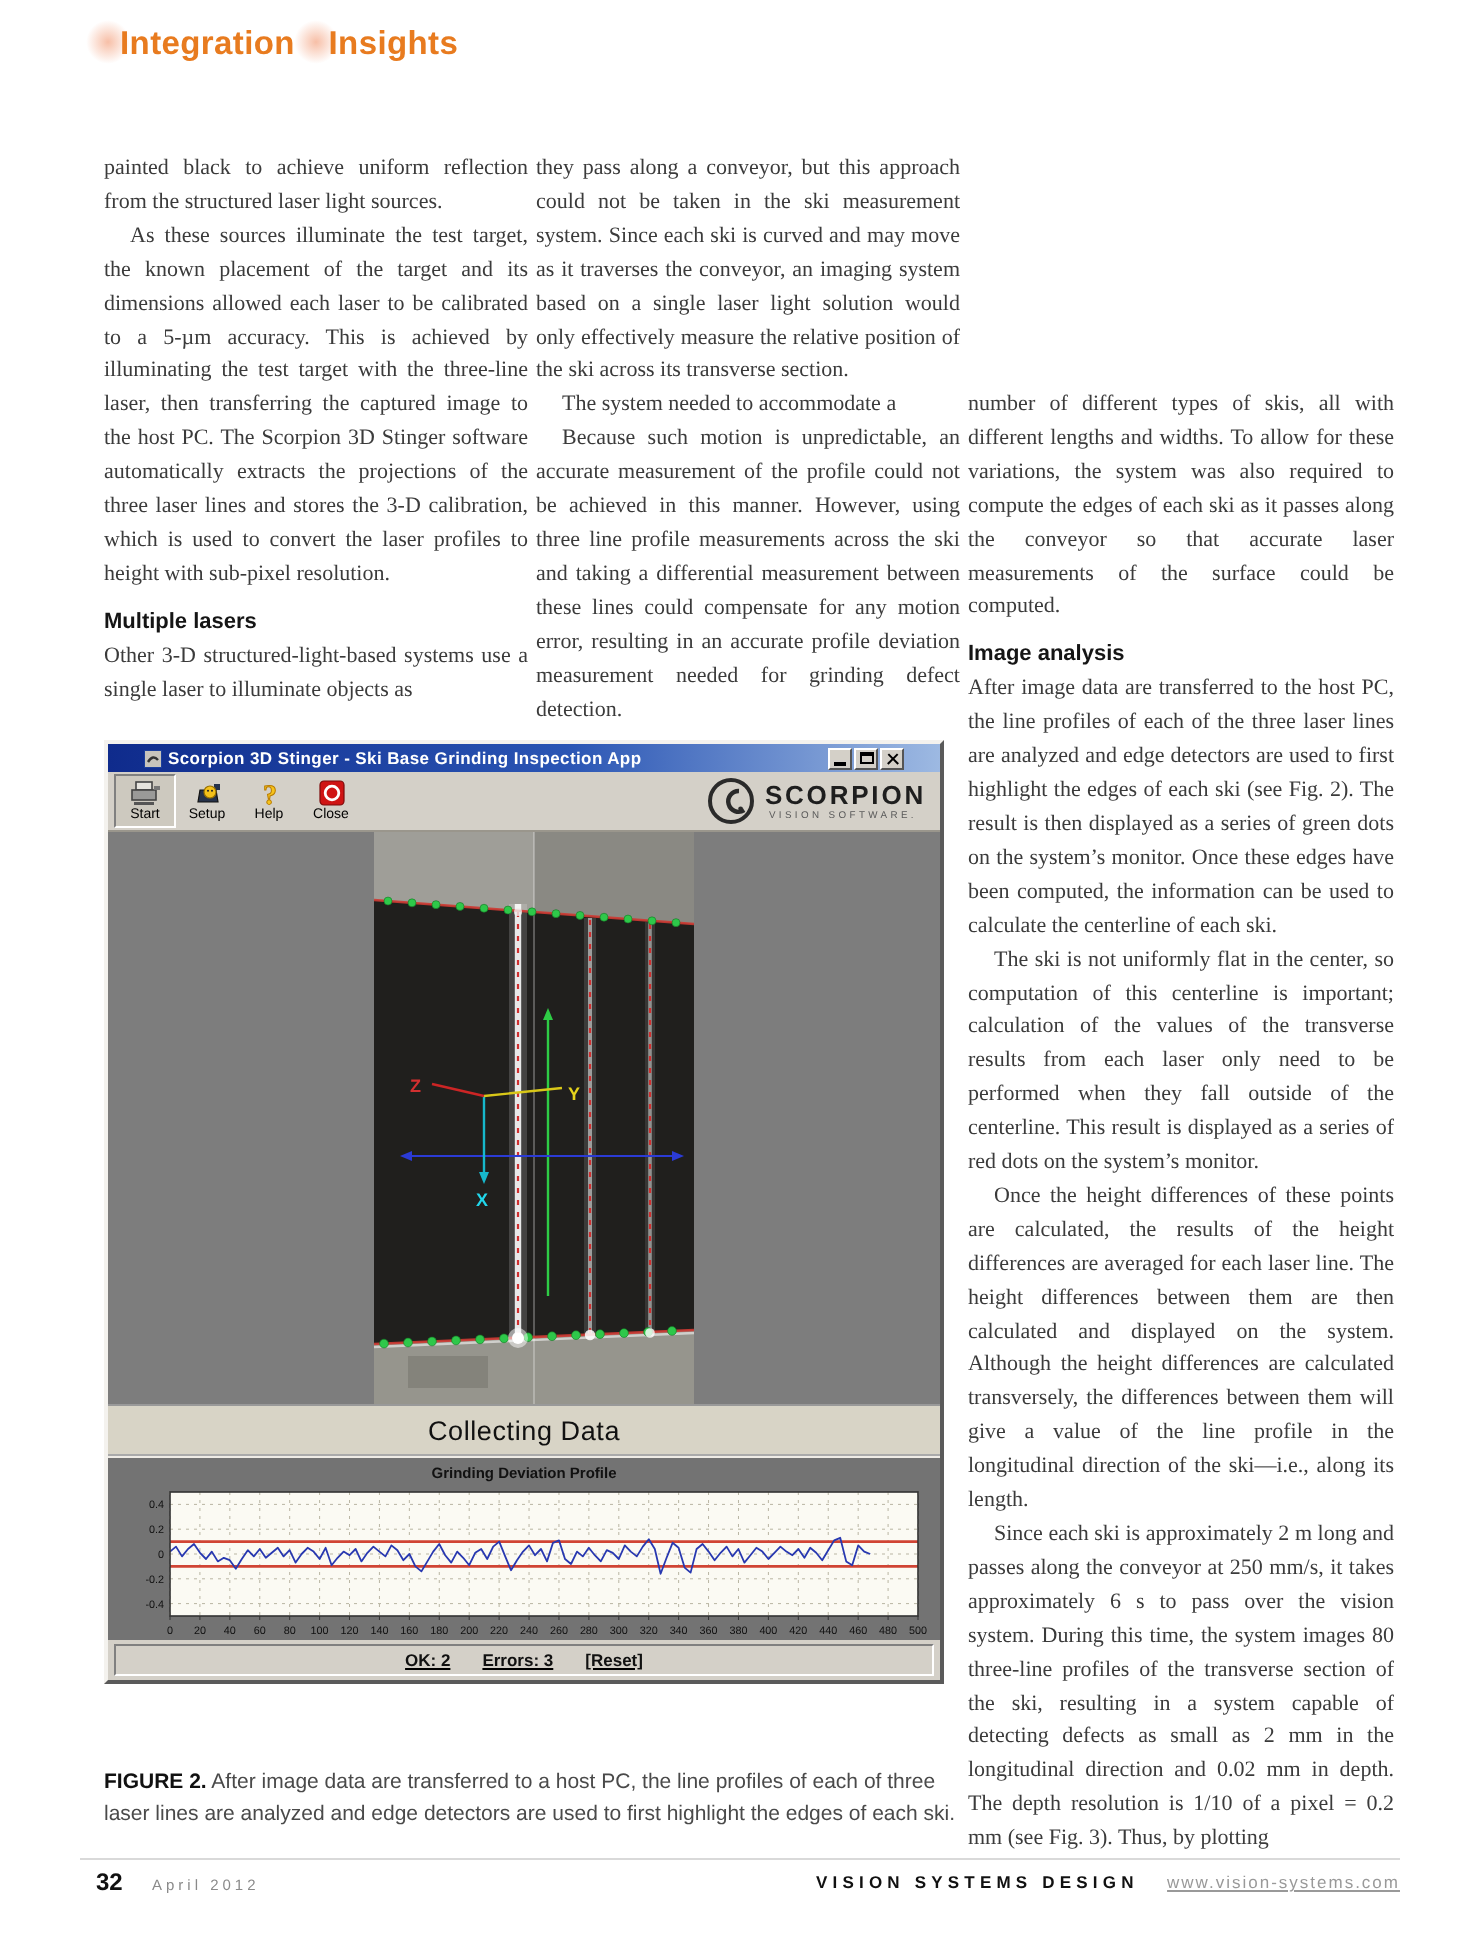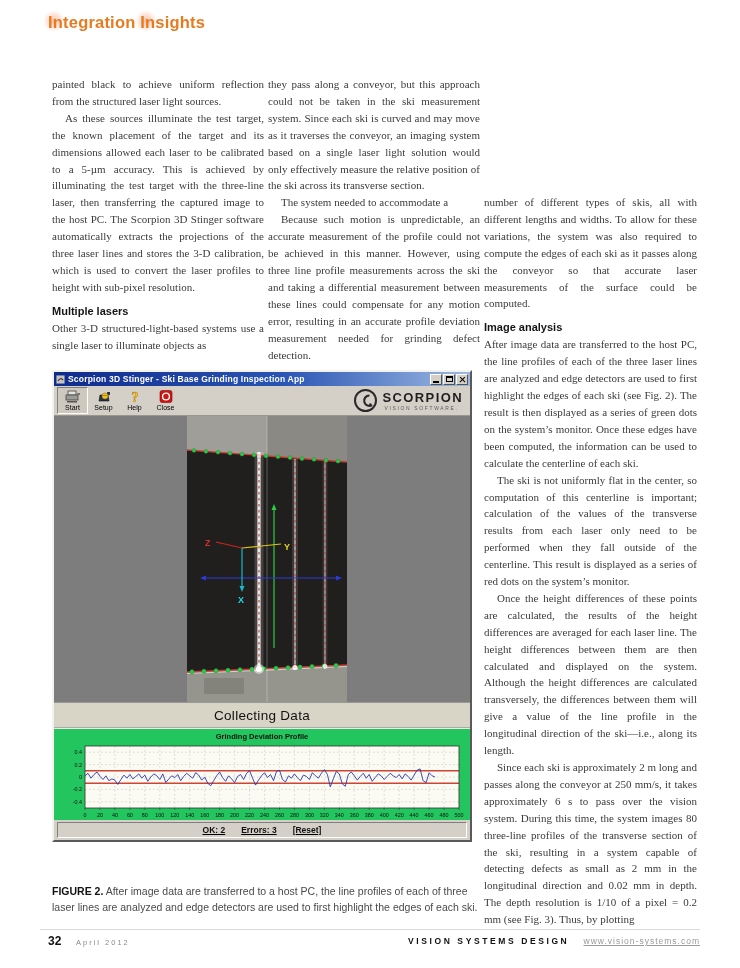--- a/index.html
+++ b/index.html
@@ -8,36 +8,36 @@
   }
   *{margin:0;padding:0;box-sizing:border-box;}
   html,body{background:#888;}
   .page{position:relative;width:740px;height:968px;background:#ffffff;margin:0 auto;overflow:hidden;font-family:"Liberation Serif",serif;}
 
   
   .mast{position:absolute;left:48px;top:13px;font:bold 16.5px "Liberation Sans",sans-serif;color:var(--accent);letter-spacing:.2px;}
   .mast .hl{position:relative;display:inline-block;}
   .mast .hl::before{content:"";position:absolute;left:-5px;top:-3px;width:22px;height:22px;border-radius:50%;
     background:radial-gradient(circle,rgba(242,148,108,.6),rgba(242,148,108,0) 70%);z-index:0;}
-  .mast .hl span{position:relative;z-index:1;}
+  .mast .hl span{position:relative;z-index:1;padding-left:12px;}
 
   
   .col{position:absolute;font-size:11px;line-height:16.9px;color:#3b3b3b;text-align:justify;overflow:hidden;}
   .col p{margin:0;}
   .col p.indent{text-indent:13px;}
   .col h3{font:bold 11px "Liberation Sans",sans-serif;color:#151515;margin:9px 0 3px;text-align:left;}
   .c1{left:52px;top:76px;width:212px;height:292px;}
   .c2{left:268px;top:76px;width:212px;height:292px;}
   .c3{left:484px;top:194px;width:213px;height:732px;}
   .pullquote{position:absolute;left:484px;top:68px;width:216px;font:14.5px "Liberation Sans",sans-serif;line-height:28px;color:var(--pullquote);}
 
   
   .appwin{position:absolute;left:52px;top:370px;width:420px;background:#d4d0c8;
     border:2px solid;border-color:#f4f2ee #5a5a5a #5a5a5a #f4f2ee;font-family:"Liberation Sans",sans-serif;}
-  .titlebar{height:14px;display:flex;align-items:center;padding:0 2px;
+  .titlebar{height:14px;display:flex;align-items:center;padding:0 18px;
     background:linear-gradient(90deg,#0f2b8c 0%,#2a55b4 55%,#9db9e2 100%);}
   .titlebar .ttl{flex:1;font:bold 8.5px "Liberation Sans",sans-serif;color:#fff;letter-spacing:.2px;margin-left:3px;white-space:nowrap;overflow:hidden;}
   .win-btn{position:relative;width:12px;height:11px;background:#d4d0c8;border:1px solid;border-color:#fff #555 #555 #fff;
     display:inline-flex;align-items:center;justify-content:center;margin-left:1px;cursor:default;}
   .g-min{width:6px;height:2px;background:#000;margin-top:5px;}
   .g-max{width:7px;height:6px;border:1px solid #000;border-top-width:2px;}
   .g-x1,.g-x2{position:absolute;left:2px;top:4.5px;width:7px;height:1.4px;background:#000;}
   .g-x1{transform:rotate(45deg);} .g-x2{transform:rotate(-45deg);}
 
   .toolbar{position:relative;height:30px;background:#d4d0c8;border-bottom:1px solid #9a968c;display:flex;align-items:center;padding-left:3px;}
@@ -48,21 +48,21 @@
   .sc-logo{position:absolute;right:7px;top:2px;display:flex;align-items:center;gap:4px;}
   .sc-text{display:flex;flex-direction:column;line-height:1;}
   .sc-name{font:bold 13px "Liberation Sans",sans-serif;letter-spacing:1.4px;color:#1e1e1e;}
   .sc-tag{font:4.9px "Liberation Sans",sans-serif;letter-spacing:1.7px;color:#5a5a5a;margin:1px 0 0 2px;}
 
   .viewport{height:286px;background:#7d7d7d;overflow:hidden;}
 
   .collect-bar{height:26px;background:#d8d4c6;border-top:1px solid #999;border-bottom:1px solid #aaa;
     display:flex;align-items:center;justify-content:center;font:13.5px "Liberation Sans",sans-serif;color:#111;letter-spacing:.3px;}
 
-  .chart-panel{height:92px;background:#22c55e;border-top:1px solid #efece6;padding:2px 3px 0;}
+  .chart-panel{height:92px;background:#737373;border-top:1px solid #efece6;padding:2px 3px 0;}
   .chart-title{text-align:center;font:bold 7.5px "Liberation Sans",sans-serif;color:#111;height:11px;line-height:11px;}
   .chart-panel svg{display:block;margin:0 auto;}
 
   .logo-band{height:34px;background:#fff;display:flex;align-items:center;justify-content:center;gap:9px;}
   .td-name{font:bold 15px "Liberation Sans",sans-serif;letter-spacing:3px;color:#e2a61b;}
 
   .statusbar{height:20px;background:#d4d0c8;padding:2px 3px;text-decoration:underline;}
   .status-inner{height:100%;border:1px solid;border-color:#808080 #fff #fff #808080;
     display:flex;align-items:center;justify-content:center;gap:16px;font:bold 8.5px "Liberation Sans",sans-serif;color:#111;}
 

